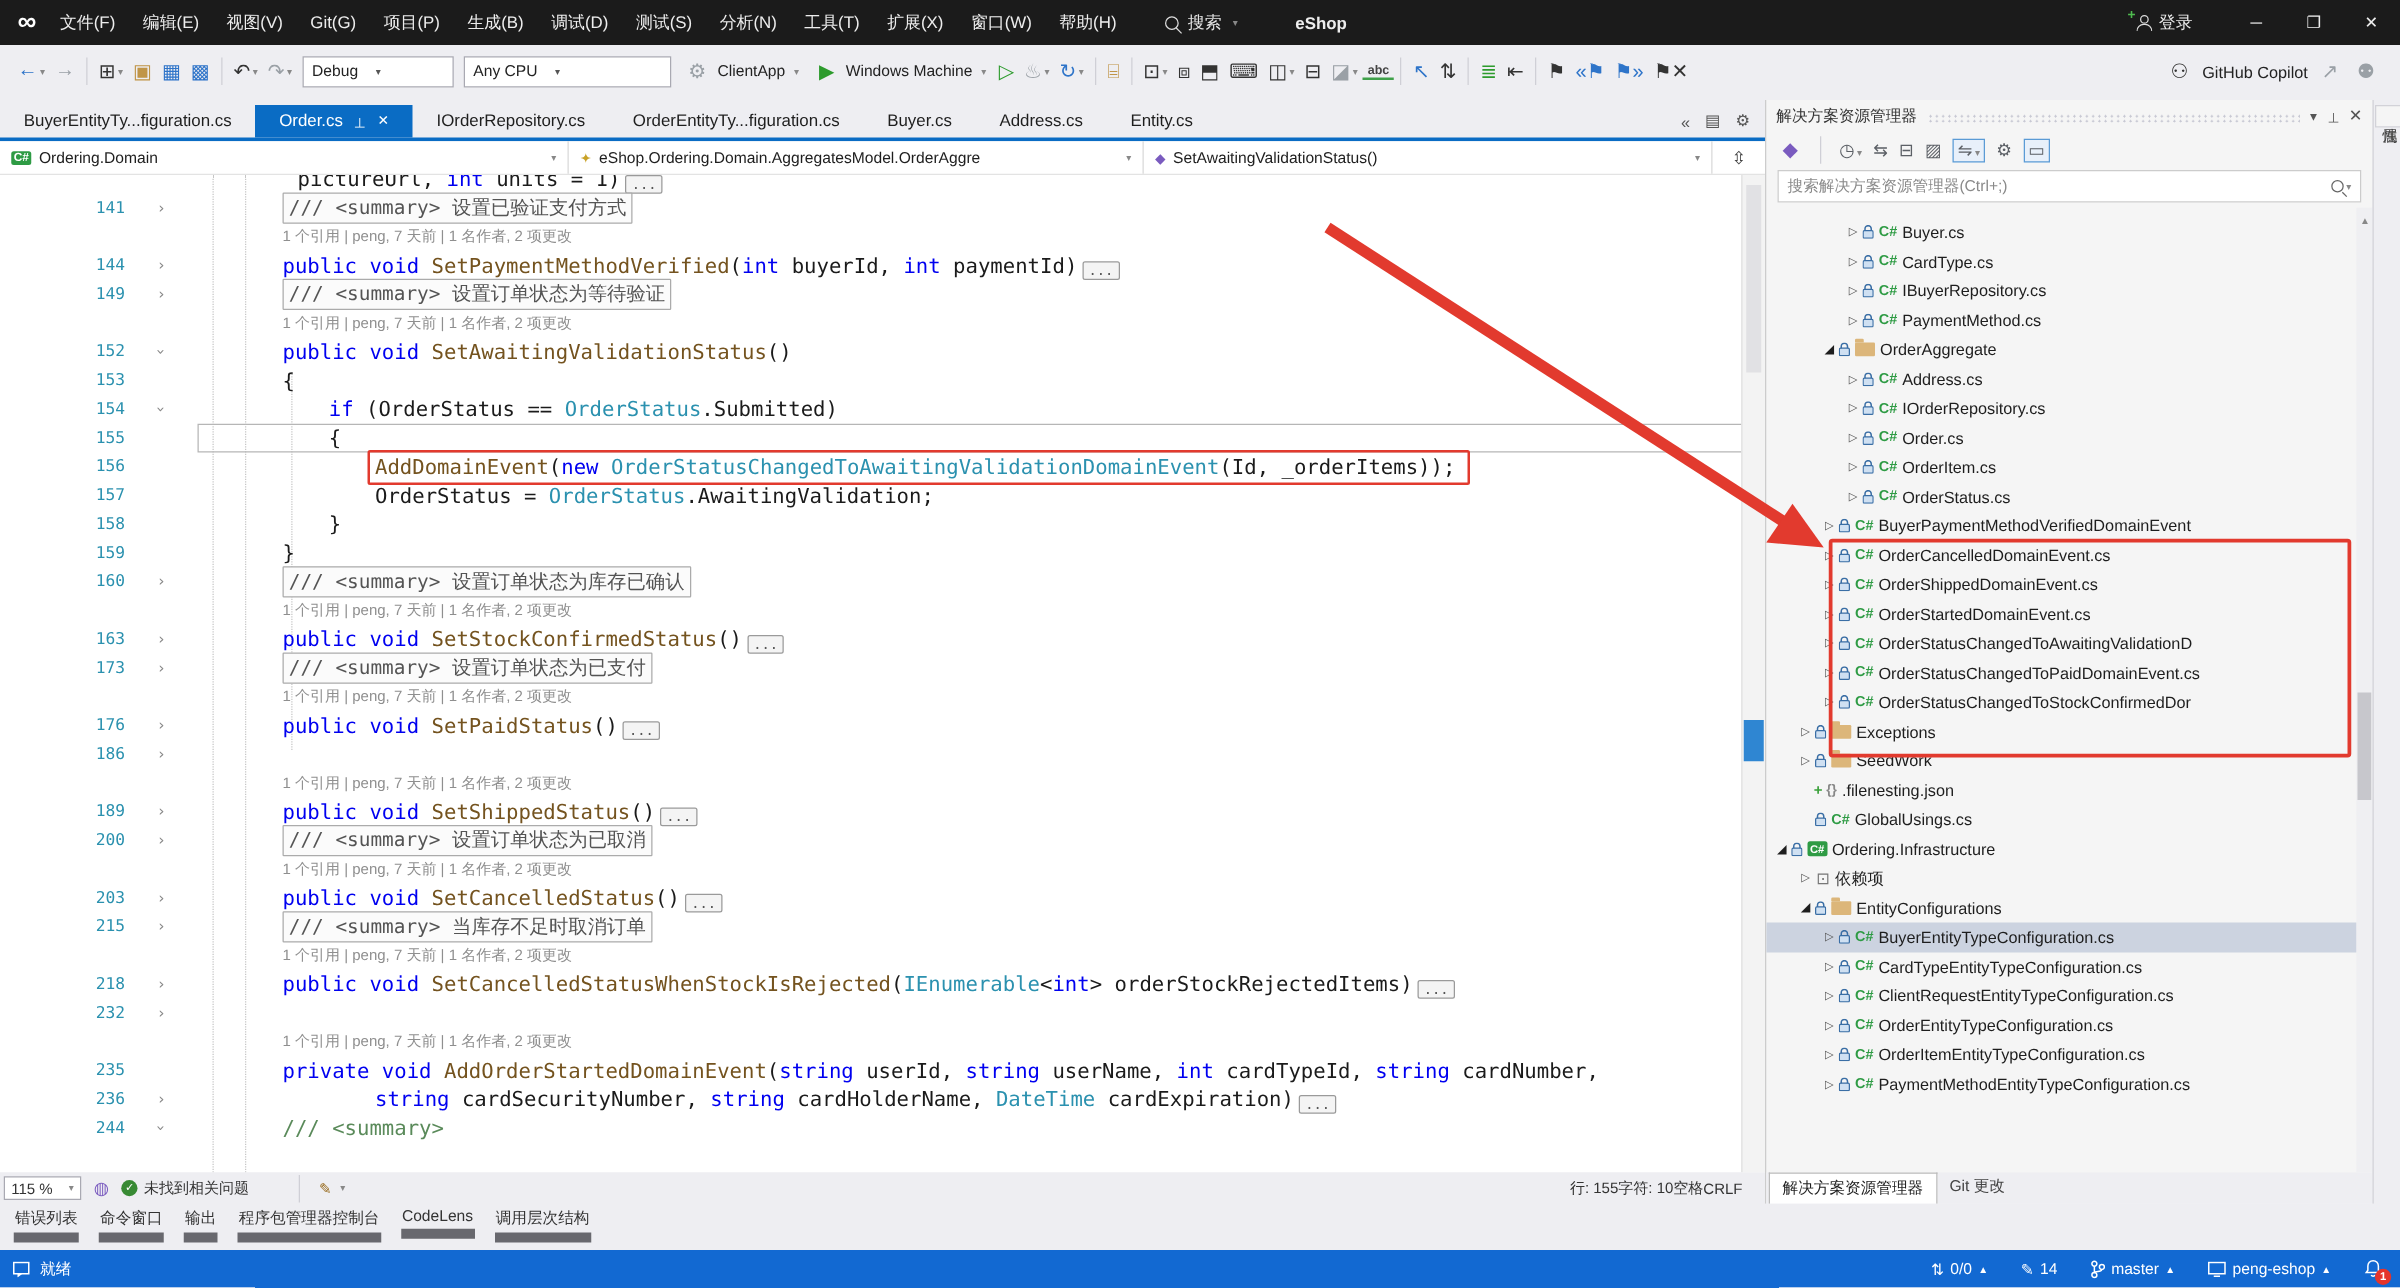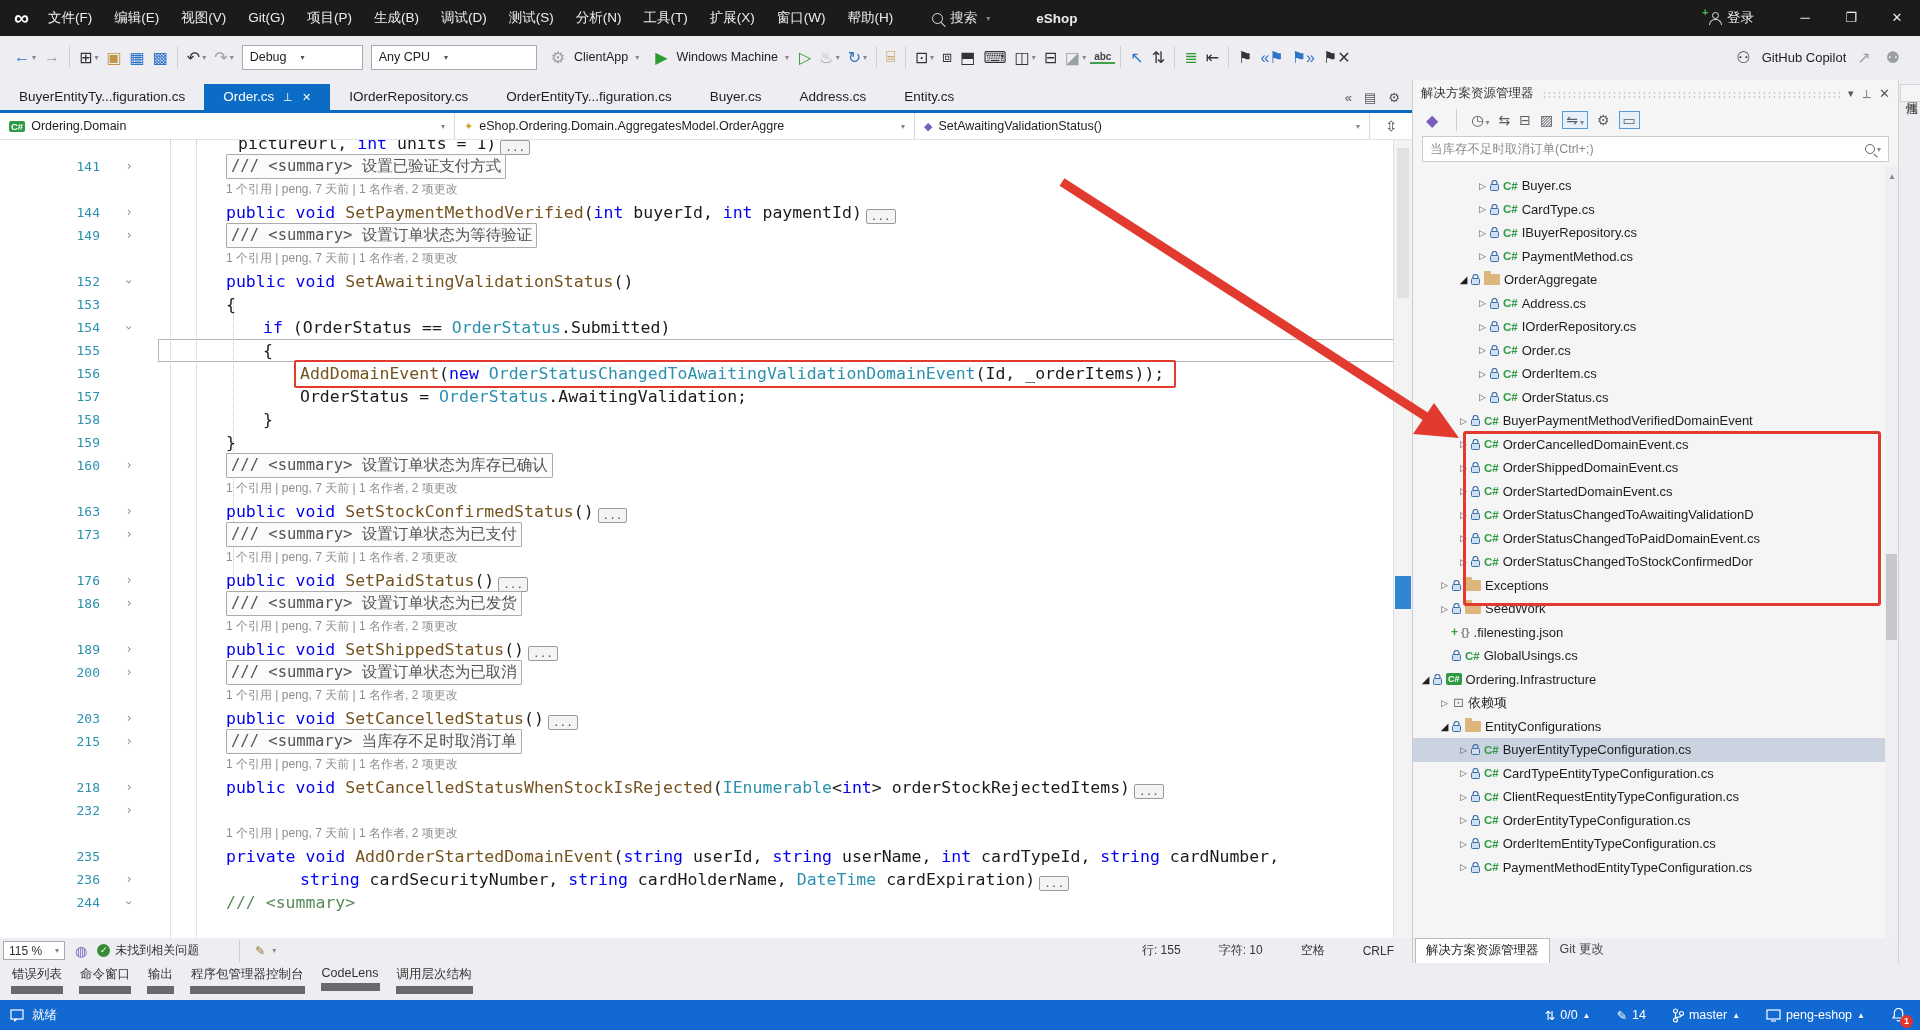--- a/index.html
+++ b/index.html
@@ -77,21 +77,21 @@
   .vsb .bluemark{position:absolute;left:1px;right:1px;top:436px;height:33px;background:#2f86d2;}
   
   .edstatus{position:absolute;top:938px;left:0;width:1412px;height:25px;background:#eeeef2;display:flex;
     align-items:center;font-size:12px;color:#333;}
   .zoombox{background:#fff;border:1px solid #a9a9b2;height:19px;width:62px;display:flex;align-items:center;
     padding:0 5px;margin-left:3px;box-sizing:border-box;}
   .zoombox .ddc{margin-left:auto;}
   .chk{width:13px;height:13px;border-radius:50%;background:#388a34;color:#fff;font-size:9px;text-align:center;
     line-height:13px;flex:none;display:inline-block;}
   .eds-item{margin-left:10px;display:flex;align-items:center;gap:5px;}
-  .eds-right{margin-left:auto;display:flex;align-items:center;gap:38px;padding-right:18px;justify-content:flex-end;}
+  .eds-right{margin-left:auto;display:flex;align-items:center;padding-right:18px;justify-content:flex-end;}
   
   .se{position:absolute;left:1412px;top:80px;width:486px;height:883px;background:#f5f5f5;border-left:1px solid #cccccc;
     display:flex;flex-direction:column;box-sizing:border-box;}
   .se-title{height:26px;display:flex;align-items:center;font-size:12.5px;color:#333;padding:0 8px;gap:8px;flex:none;}
   .se-title .drag{flex:1;height:7px;background-image:radial-gradient(#c6c7d2 1px,transparent 1.2px);background-size:5px 4px;margin-top:3px;}
   .se-title .ic{color:#555;font-size:11px;}
   .se-toolbar{height:28px;display:flex;align-items:center;gap:9px;padding:0 9px;font-size:14px;color:#5c6066;flex:none;}
   .se-toolbar .boxed{border:1px solid #5b9bd5;background:#e8f0fa;padding:0 3px;}
   .se-search{height:24px;margin:2px 9px 4px;background:#fff;border:1px solid #cccccc;display:flex;align-items:center;
     font-size:12.5px;color:#8a8a8a;padding:0 7px;flex:none;}
@@ -299,21 +299,21 @@
       <div class="row"><span class="ln">156</span><span class="fold"></span><div class="rowline"><span class="code" style="margin-left: 142px;"><span class="redline"><span class="m">AddDomainEvent</span><span class="pl">(</span><span class="kw">new</span><span class="pl"> </span><span class="ty">OrderStatusChangedToAwaitingValidationDomainEvent</span><span class="pl">(Id, _orderItems));</span></span></span></div></div>
       <div class="row"><span class="ln">157</span><span class="fold"></span><div class="rowline"><span class="code" style="margin-left: 142px;"><span class="pl">OrderStatus = </span><span class="ty">OrderStatus</span><span class="pl">.AwaitingValidation;</span></span></div></div>
       <div class="row"><span class="ln">158</span><span class="fold"></span><div class="rowline"><span class="code" style="margin-left: 105px;"><span class="pl">}</span></span></div></div>
       <div class="row"><span class="ln">159</span><span class="fold"></span><div class="rowline"><span class="code" style="margin-left: 68px;"><span class="pl">}</span></span></div></div>
       <div class="row"><span class="ln">160</span><span class="fold"><span>›</span></span><div class="rowline"><span class="code" style="margin-left: 68px;"><span class="docbox">/// &lt;summary&gt; 设置订单状态为库存已确认</span></span></div></div>
       <div class="row"><span class="ln"></span><span class="fold"></span><div class="rowline"><span class="code" style="margin-left: 68px;"><span class="lens">1 个引用 | peng, 7 天前 | 1 名作者, 2 项更改</span></span></div></div>
       <div class="row"><span class="ln">163</span><span class="fold"><span>›</span></span><div class="rowline"><span class="code" style="margin-left: 68px;"><span class="kw">public</span><span class="pl"> </span><span class="kw">void</span><span class="pl"> </span><span class="m">SetStockConfirmedStatus</span><span class="pl">()</span><span class="ellip">...</span></span></div></div>
       <div class="row"><span class="ln">173</span><span class="fold"><span>›</span></span><div class="rowline"><span class="code" style="margin-left: 68px;"><span class="docbox">/// &lt;summary&gt; 设置订单状态为已支付</span></span></div></div>
       <div class="row"><span class="ln"></span><span class="fold"></span><div class="rowline"><span class="code" style="margin-left: 68px;"><span class="lens">1 个引用 | peng, 7 天前 | 1 名作者, 2 项更改</span></span></div></div>
       <div class="row"><span class="ln">176</span><span class="fold"><span>›</span></span><div class="rowline"><span class="code" style="margin-left: 68px;"><span class="kw">public</span><span class="pl"> </span><span class="kw">void</span><span class="pl"> </span><span class="m">SetPaidStatus</span><span class="pl">()</span><span class="ellip">...</span></span></div></div>
-      <div class="row"><span class="ln">186</span><span class="fold"><span>›</span></span><div class="rowline"><span class="code" style="margin-left: 68px;"><span class="docbox">/// &lt;summary&gt; 设置订单状态为已发货</span></span></div></div>
+      <div class="row"><span class="ln">186</span><span class="fold"><span>›</span></span></div>
       <div class="row"><span class="ln"></span><span class="fold"></span><div class="rowline"><span class="code" style="margin-left: 68px;"><span class="lens">1 个引用 | peng, 7 天前 | 1 名作者, 2 项更改</span></span></div></div>
       <div class="row"><span class="ln">189</span><span class="fold"><span>›</span></span><div class="rowline"><span class="code" style="margin-left: 68px;"><span class="kw">public</span><span class="pl"> </span><span class="kw">void</span><span class="pl"> </span><span class="m">SetShippedStatus</span><span class="pl">()</span><span class="ellip">...</span></span></div></div>
       <div class="row"><span class="ln">200</span><span class="fold"><span>›</span></span><div class="rowline"><span class="code" style="margin-left: 68px;"><span class="docbox">/// &lt;summary&gt; 设置订单状态为已取消</span></span></div></div>
       <div class="row"><span class="ln"></span><span class="fold"></span><div class="rowline"><span class="code" style="margin-left: 68px;"><span class="lens">1 个引用 | peng, 7 天前 | 1 名作者, 2 项更改</span></span></div></div>
       <div class="row"><span class="ln">203</span><span class="fold"><span>›</span></span><div class="rowline"><span class="code" style="margin-left: 68px;"><span class="kw">public</span><span class="pl"> </span><span class="kw">void</span><span class="pl"> </span><span class="m">SetCancelledStatus</span><span class="pl">()</span><span class="ellip">...</span></span></div></div>
       <div class="row"><span class="ln">215</span><span class="fold"><span>›</span></span><div class="rowline"><span class="code" style="margin-left: 68px;"><span class="docbox">/// &lt;summary&gt; 当库存不足时取消订单</span></span></div></div>
       <div class="row"><span class="ln"></span><span class="fold"></span><div class="rowline"><span class="code" style="margin-left: 68px;"><span class="lens">1 个引用 | peng, 7 天前 | 1 名作者, 2 项更改</span></span></div></div>
       <div class="row"><span class="ln">218</span><span class="fold"><span>›</span></span><div class="rowline"><span class="code" style="margin-left: 68px;"><span class="kw">public</span><span class="pl"> </span><span class="kw">void</span><span class="pl"> </span><span class="m">SetCancelledStatusWhenStockIsRejected</span><span class="pl">(</span><span class="ty">IEnumerable</span><span class="pl">&lt;</span><span class="kw">int</span><span class="pl">&gt; orderStockRejectedItems)</span><span class="ellip">...</span></span></div></div>
       <div class="row"><span class="ln">232</span><span class="fold"><span>›</span></span></div>
       <div class="row"><span class="ln"></span><span class="fold"></span><div class="rowline"><span class="code" style="margin-left: 68px;"><span class="lens">1 个引用 | peng, 7 天前 | 1 名作者, 2 项更改</span></span></div></div>
@@ -360,21 +360,21 @@
       <div class="sep"></div>
       <span>◷<span class="ddc">▾</span></span>
       <span>⇆</span>
       <span>⊟</span>
       <span>▨</span>
       <span class="boxed ">⇋<span class="ddc">▾</span></span>
       <span>⚙</span>
       <span class="boxed ">▭</span>
     </div>
   <div class="se-search">
-    <span>当库存不足时取消订单(Ctrl+;)</span>
+    <span>搜索解决方案资源管理器(Ctrl+;)</span>
     <span class="mag2"></span>
     <span class="ddc">▾</span>
   </div>
   <div class="se-tree" id="se-tree">
     <div class="tree-track">
       <div class="tree-up">▲</div>
       <div class="tree-thumb"></div>
     </div>
   <div class="ti" style="padding-left: 63px;">
         <span class="exp">▷</span>

